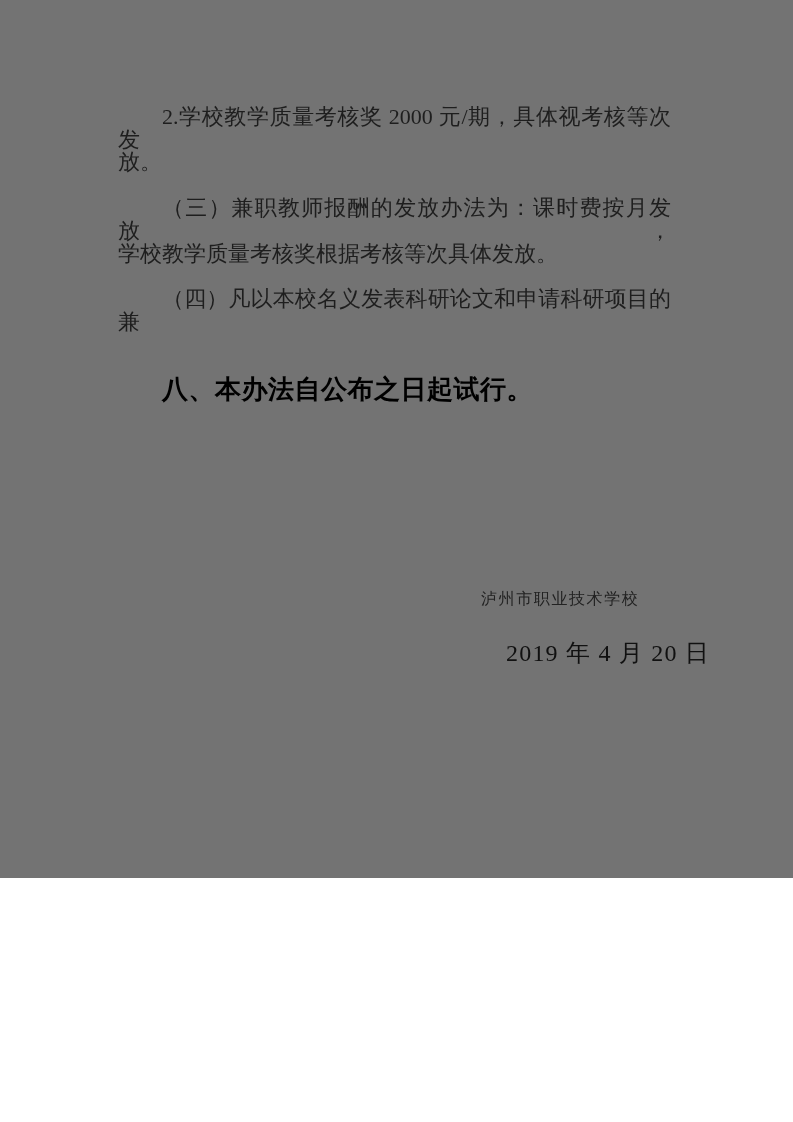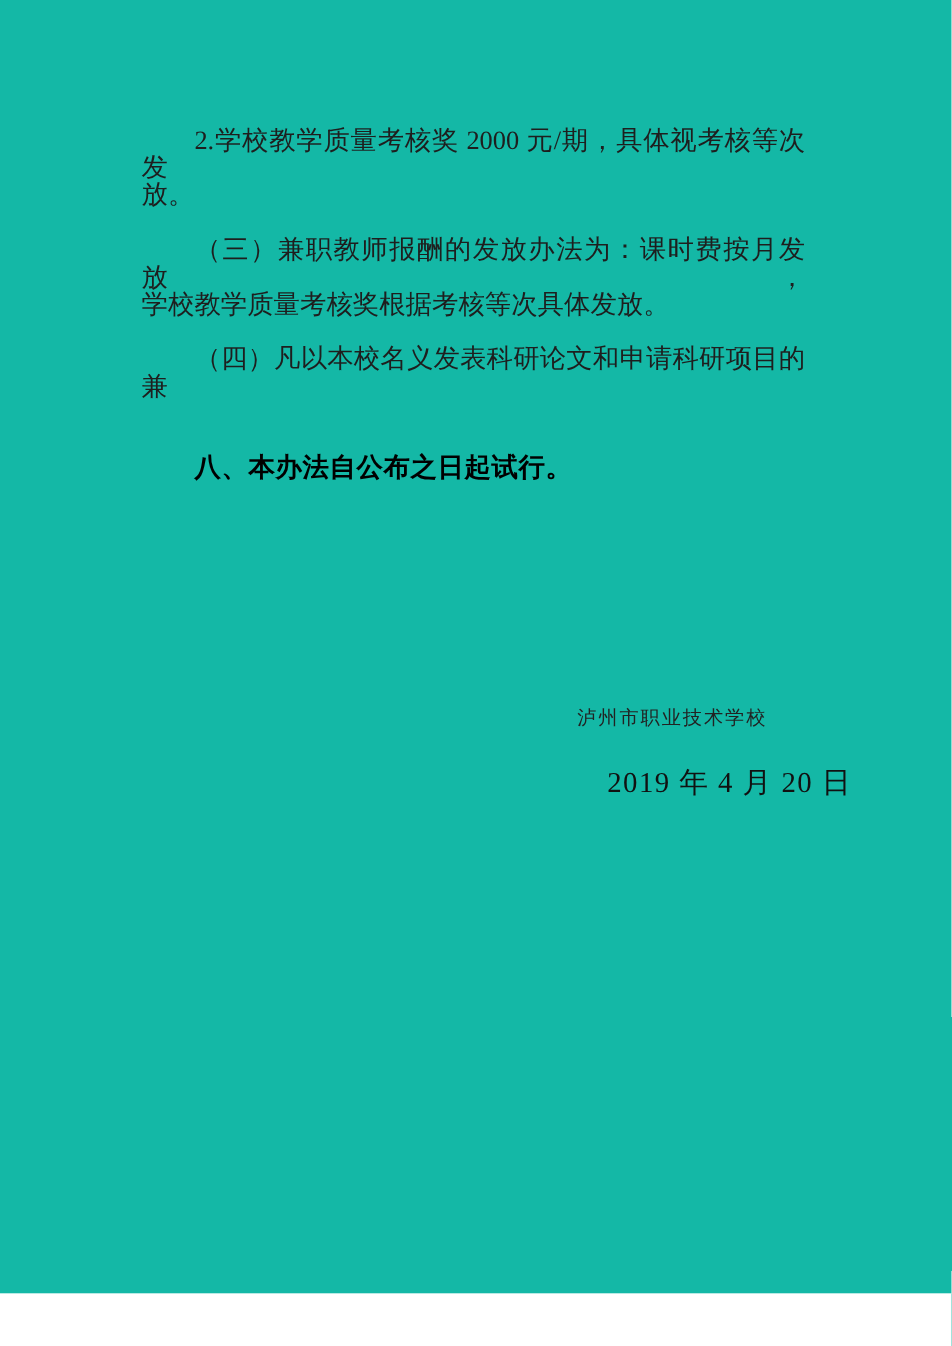--- a/index.html
+++ b/index.html
@@ -3,22 +3,22 @@
 <meta charset="utf-8">
 <style>
   html, body {
     margin: 0;
     padding: 0;
     background: #ffffff;
   }
   .page {
     position: relative;
     width: 793px;
-    height: 1078px;
-    background: #14b8a6;
+    height: 878px;
+    background: #737373;
     overflow: hidden;
     font-family: "Liberation Serif", "DejaVu Serif", serif;
     color: #1e1e1e;
   }
   .body-line {
     position: absolute;
     left: 118px;
     width: 553px;
     font-size: 22px;
     line-height: 23px;
@@ -28,21 +28,21 @@
     text-indent: 44px;
   }
   .full-just {
     text-align: justify;
     text-align-last: justify;
   }
   .heading-line {
     position: absolute;
     left: 118px;
     width: 553px;
-    font-size: 22px;
+    font-size: 26px;
     line-height: 23px;
     text-indent: 44px;
     font-family: "Liberation Sans", "DejaVu Sans", sans-serif;
     font-weight: 700;
     color: #000000;
     letter-spacing: 0.5px;
   }
   .signature-line {
     position: absolute;
     left: 481px;

